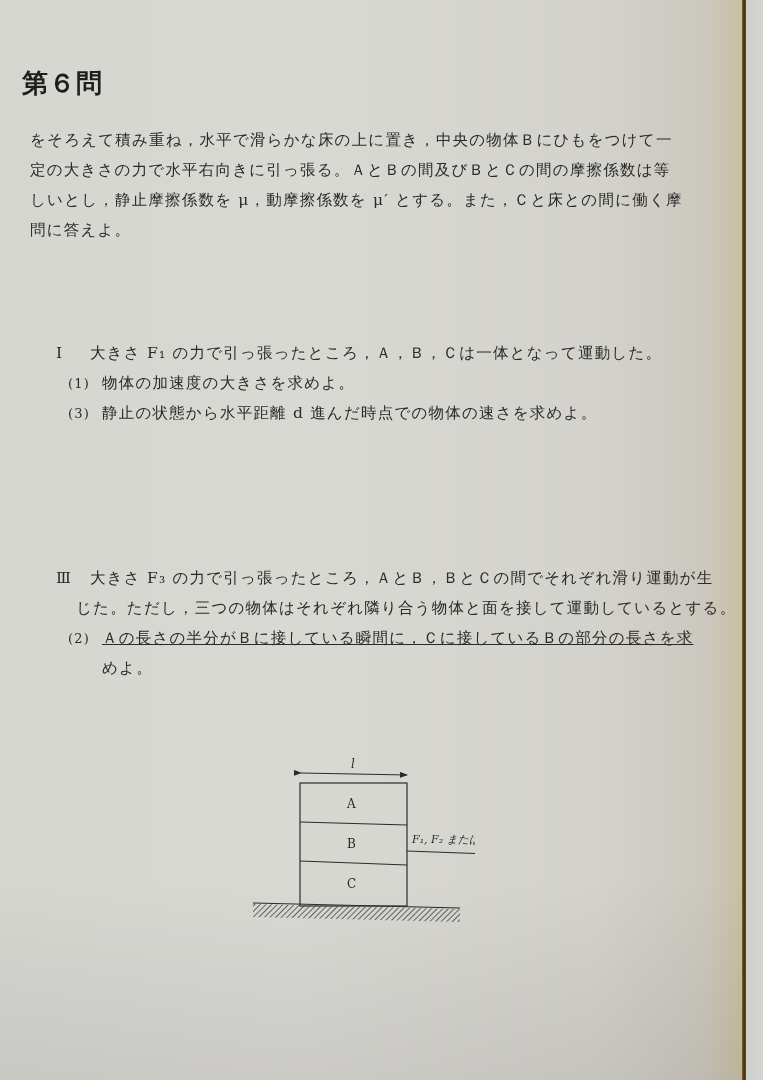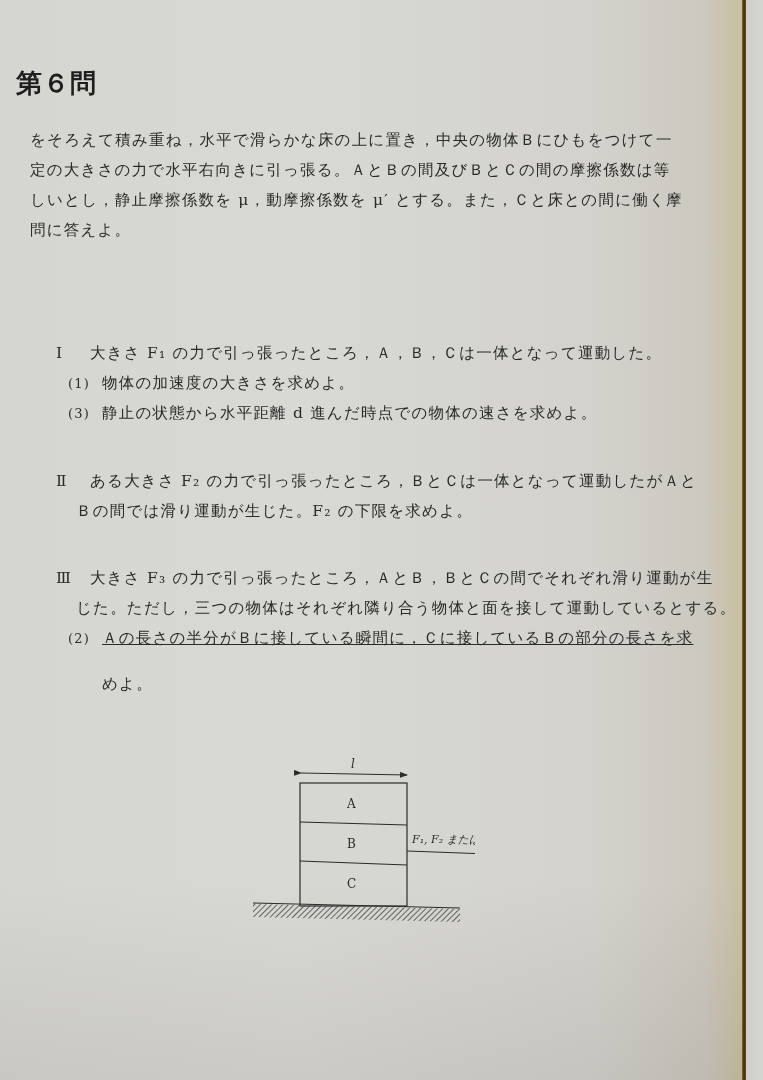--- a/index.html
+++ b/index.html
@@ -19,21 +19,21 @@
     }
     .spine {
       position: absolute; left: 742px; top: 0; width: 4px; height: 1080px;
       background: linear-gradient(90deg, #8a6b2a, #3b2a10, #6b5420);
     }
     .next-page {
       position: absolute; left: 746px; top: 0; width: 17px; height: 1080px;
       background: linear-gradient(90deg, #cfcfcb, #d4d4d0);
     }
     .title {
-      position: absolute; left: 16px; top: 66px;
+      position: absolute; left: 22px; top: 66px;
       font-family: "DejaVu Sans", "Liberation Sans", sans-serif;
       font-weight: bold; font-size: 26px; color: #1e1e1e; letter-spacing: 1px;
     }
     .para {
       position: absolute; font-size: 15.5px; line-height: 30px; letter-spacing: 1.2px;
       white-space: nowrap;
     }
     .line { display: block; height: 30px; }
     .roman { display: inline-block; width: 34px; }
     .sub-num { display: inline-block; width: 34px; font-size: 13px; }
@@ -60,36 +60,30 @@
       <span class="roman">Ⅰ</span><span>大きさ F₁ の力で引っ張ったところ，Ａ，Ｂ，Ｃは一体となって運動した。</span>
     </span>
     <span class="line" style="padding-left:12px;">
       <span class="sub-num">(1)</span><span>物体の加速度の大きさを求めよ。</span>
     </span>
     <span class="line" style="padding-left:12px;">
       <span class="sub-num">(3)</span><span>静止の状態から水平距離 d 進んだ時点での物体の速さを求めよ。</span>
     </span>
   </div>
 
-  <div class="para" style="left:56px; top:466px;">
-    <span class="line">
-      <span class="roman">Ⅱ</span><span>ある大きさ F₂ の力で引っ張ったところ，ＢとＣは一体となって運動したがＡと</span>
-    </span>
-    <span class="line" style="padding-left:20px;">Ｂの間では滑り運動が生じた。F₂ の下限を求めよ。</span>
-  </div>
 
   <div class="para" style="left:56px; top:563px;">
     <span class="line">
       <span class="roman">Ⅲ</span><span>大きさ F₃ の力で引っ張ったところ，ＡとＢ，ＢとＣの間でそれぞれ滑り運動が生</span>
     </span>
     <span class="line" style="padding-left:20px;">じた。ただし，三つの物体はそれぞれ隣り合う物体と面を接して運動しているとする。</span>
     <span class="line" style="padding-left:12px;text-decoration:underline;">
       <span class="sub-num">(2)</span><span>Ａの長さの半分がＢに接している瞬間に，Ｃに接しているＢの部分の長さを求</span>
     </span>
-    <span class="line" style="padding-left:46px;margin-top:16px;">めよ。</span>
+    <span class="line" style="padding-left:46px;">めよ。</span>
   </div>
 
   <svg class="diagram" width="230" height="175" viewBox="0 0 230 175">
     <defs>
       <pattern id="hatch" width="4" height="4" patternUnits="userSpaceOnUse" patternTransform="rotate(45)">
         <line x1="0" y1="0" x2="0" y2="4" stroke="#444" stroke-width="1.6"></line>
       </pattern>
       <marker id="arr" markerWidth="8" markerHeight="6" refX="7" refY="3" orient="auto">
         <path d="M0,0 L8,3 L0,6 Z" fill="#2a2a2a"></path>
       </marker>

